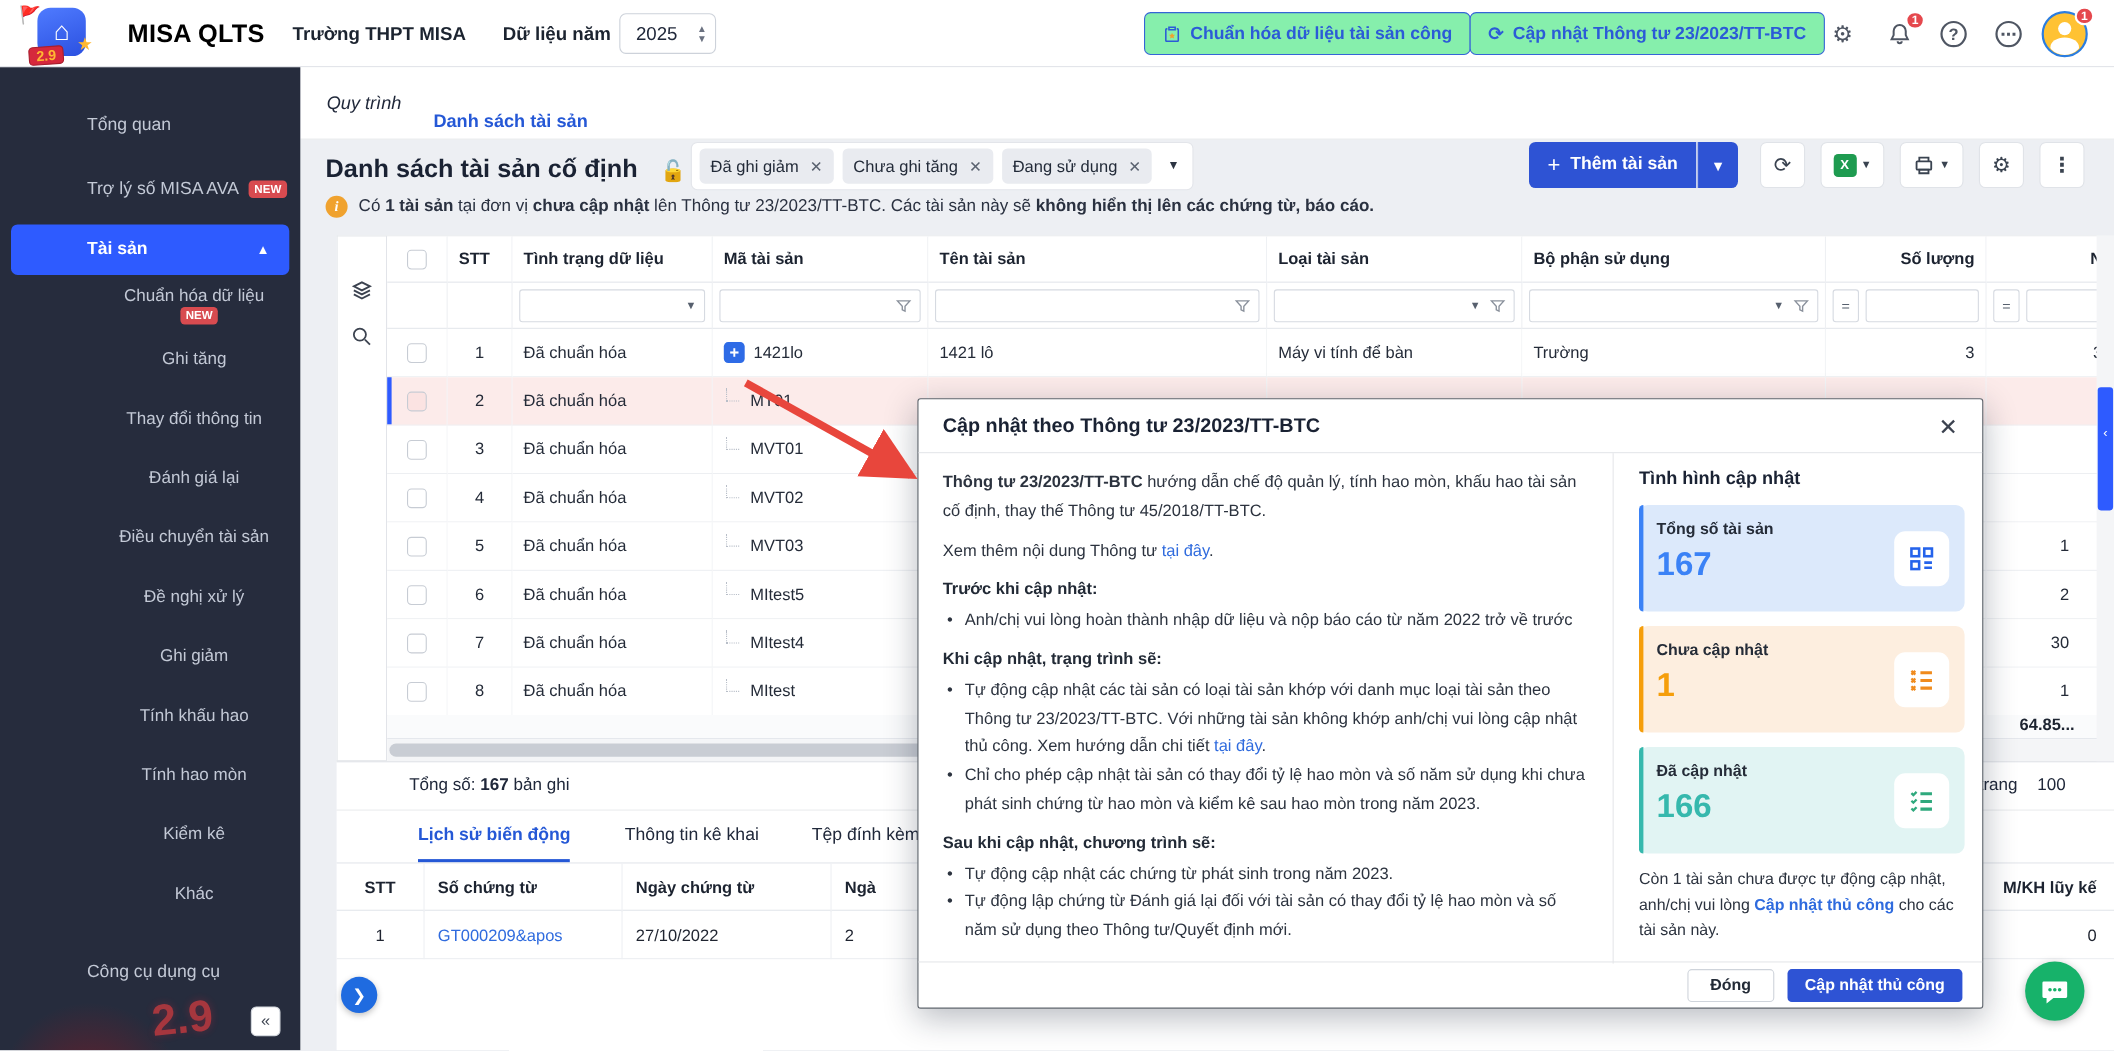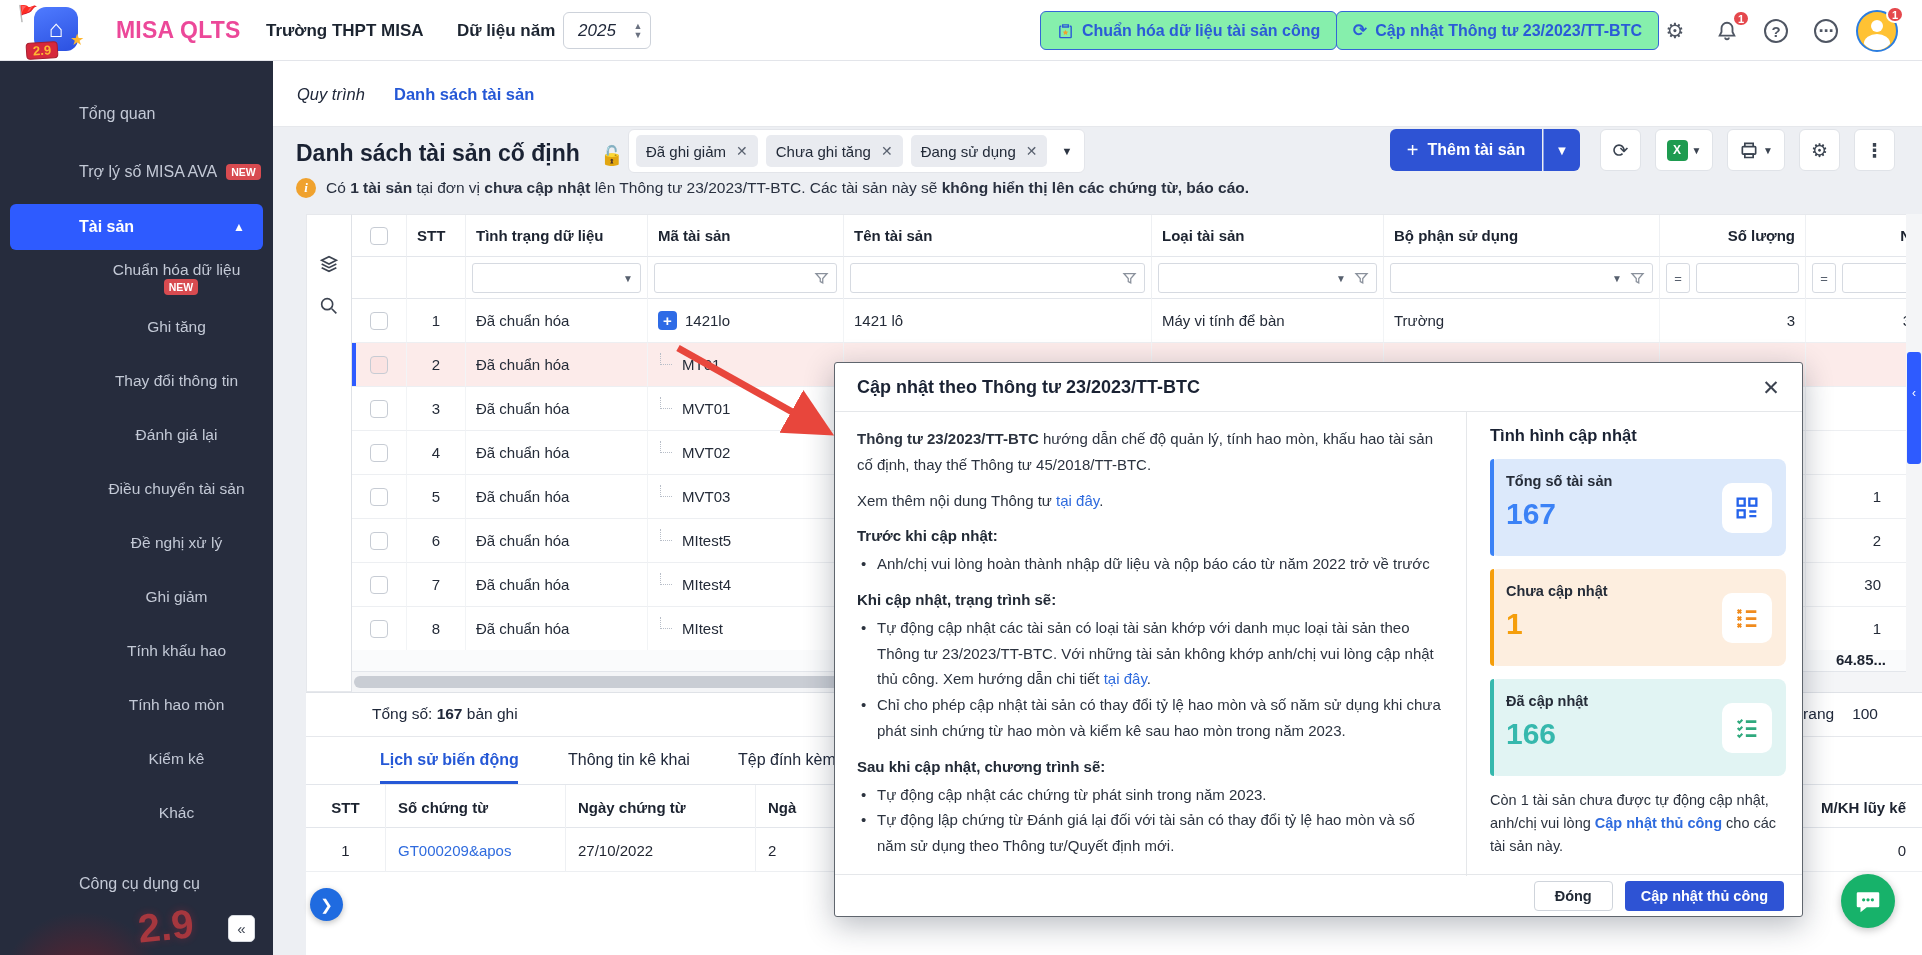--- a/index.html
+++ b/index.html
@@ -8,25 +8,25 @@
   .app { position:relative; width:1922px; height:955px; overflow:hidden; background:#edeff3; }
   .abs { position:absolute; }
 
   
   .topbar { left:0; top:0; width:1922px; height:61px; background:#fff; border-bottom:1px solid #e3e5ea; z-index:30; display:flex; align-items:center; }
   .logo-wrap { position:absolute; left:8px; top:2px; width:100px; height:58px; }
   .logo-sq { position:absolute; left:26px; top:5px; width:44px; height:44px; background:linear-gradient(160deg,#4f7bff,#2b50e0); border-radius:12px; display:flex; align-items:center; justify-content:center; color:#fff; font-size:24px; }
   .logo-flag { position:absolute; left:10px; top:2px; font-size:16px; }
   .logo-star { position:absolute; left:62px; top:28px; color:#ffc online832; font-size:16px; color:#ffb832; }
   .logo-ribbon { position:absolute; left:18px; top:40px; background:#d6283c; color:#ffb832; font-weight:bold; font-size:13px; padding:0 6px; border-radius:4px; transform:rotate(-4deg); border:1px solid #a81e2e; }
-  .appname { position:absolute; left:116px; top:17px; font-size:23px; font-weight:bold; color:#ec4899; letter-spacing:.2px; }
+  .appname { position:absolute; left:116px; top:17px; font-size:23px; font-weight:bold; color:#000000; letter-spacing:.2px; }
   .orgname { position:absolute; left:266px; top:21px; font-size:17px; font-weight:bold; color:#1c2430; }
   .yearlabel { position:absolute; left:457px; top:21px; font-size:17px; font-weight:bold; color:#1c2430; }
   .yearbox { position:absolute; left:563px; top:12px; width:88px; height:37px; border:1px solid #cdd2da; border-radius:6px; background:#fff; display:flex; align-items:center; }
-  .yearbox .val { flex:1; text-align:center; font-size:17px; color:#20283a;font-style:italic; }
+  .yearbox .val { flex:1; text-align:center; font-size:17px; color:#20283a; }
   .spin { width:20px; display:flex; flex-direction:column; align-items:center; gap:1px; color:#6a7180; font-size:9px; line-height:8px; padding-right:4px; }
   .hbtn { position:absolute; top:11px; height:39px; border:1px solid #3565d6; color:#2b5bd7; background:#86efac; border-radius:6px; font-size:16px; font-weight:bold; display:flex; align-items:center; gap:8px; padding:0 16px; cursor:pointer; }
   .icbtn { position:absolute; top:16px; width:30px; height:30px; color:#4f5663; display:flex; align-items:center; justify-content:center; font-size:21px; }
   .circ { border:2px solid #4f5663; border-radius:50%; width:24px; height:24px; font-size:15px; font-weight:bold; }
   .badge { position:absolute; top:-6px; right:-8px; background:#e5484d; color:#fff; border-radius:9px; font-size:11px; font-weight:bold; min-width:17px; height:17px; display:flex; align-items:center; justify-content:center; padding:0 4px; border:2px solid #fff; }
   .avatar { position:absolute; left:1856px; top:10px; width:42px; height:42px; border-radius:50%; background:#ffc233; border:2px solid #2b7de0; display:flex; align-items:flex-end; justify-content:center; overflow:visible; }
   .avatar .person { width:34px; height:34px; border-radius:50%; overflow:hidden; position:relative; }
   .person:before { content:""; position:absolute; left:11px; top:4px; width:12px; height:12px; background:#fff; border-radius:50%; }
   .person:after { content:""; position:absolute; left:4px; top:18px; width:26px; height:18px; background:#fff; border-radius:50% 50% 0 0; }
 
@@ -39,21 +39,21 @@
   .chev-up { margin-left:auto; margin-right:18px; font-size:12px; }
   .sb-sub { position:absolute; left:10px; width:263px; height:44px; display:flex; align-items:center; color:#c3c9d6; font-size:15.5px; padding-left:70px; cursor:pointer;flex-direction:column; }
   .newbadge { background:#d84b50; color:#fff; font-size:10.5px; font-weight:bold; border-radius:4px; padding:2px 5px; margin-left:9px; }
   .sb-deco { position:absolute; left:0; top:750px; width:273px; height:205px; background:radial-gradient(120px 120px at 30% 90%, rgba(160,20,30,.55), rgba(60,10,16,0) 70%); pointer-events:none; }
   .deco29 { position:absolute; left:138px; top:843px; font-size:40px; font-weight:bold; color:#c73a3f; opacity:.8; transform:rotate(-6deg); text-shadow:0 0 8px rgba(210,40,60,.4); }
   .collapse-btn { left:228px; top:915px; width:27px; height:27px; background:#fff; border:1px solid #d5d9df; border-radius:5px; display:flex; align-items:center; justify-content:center; color:#3c4350; font-size:15px; z-index:25; cursor:pointer; }
 
   
   .tabsrow { left:273px; top:61px; width:1649px; height:66px; background:#fff; border-bottom:1px solid #e6e8ec; z-index:5; }
   .tab { position:absolute; top:24px; font-size:16.5px; color:#20283a; cursor:pointer; }
-  .tab.active { color:#2558d6; font-weight:bold; }
+  .tab.active { color:#2558d6; font-weight:bold;margin-top:16px; }
   .tab-underline { position:absolute; left:394px; top:63px; width:150px; height:3px; background:#2558d6; border-radius:2px; }
   .pagetitle { position:absolute; left:296px; top:140px; font-size:23px; font-weight:bold; color:#1a2233; }
   .lock { position:absolute; left:600px; top:144px; font-size:19px; color:#7b8391; }
   .chipbar { position:absolute; left:628px; top:129px; height:44px; background:#fff; border:1px solid #e3e5ea; border-radius:6px; display:flex; align-items:center; padding:0 12px 0 7px; gap:8px; z-index:6; }
   .chip { background:#e9ebf0; border-radius:5px; height:32px; display:flex; align-items:center; font-size:15px; color:#222a38; padding:0 10px; gap:10px; cursor:pointer; }
   .chip .x { color:#5a6270; font-size:14px; cursor:pointer; }
   .chip-caret { color:#2c3442; font-size:11px; margin-left:6px; cursor:pointer; }
   .addbtn { position:absolute; left:1390px; top:129px; width:152px; height:42px; background:#2e53d4; color:#fff; border-radius:6px 0 0 6px; font-size:16px; font-weight:bold; display:flex; align-items:center; justify-content:center; gap:9px; cursor:pointer; z-index:6; }
   .addbtn-caret { position:absolute; left:1543px; top:129px; width:37px; height:42px; background:#2e53d4; border-left:1px solid #567; border-left-color:rgba(255,255,255,.45); color:#fff; border-radius:0 6px 6px 0; display:flex; align-items:center; justify-content:center; font-size:13px; cursor:pointer; z-index:6; }
   .toolbtn { position:absolute; top:129px; height:42px; background:#fff; border:1px solid #e0e3e8; border-radius:6px; display:flex; align-items:center; justify-content:center; gap:4px; color:#3a4350; font-size:19px; cursor:pointer; z-index:6; }

